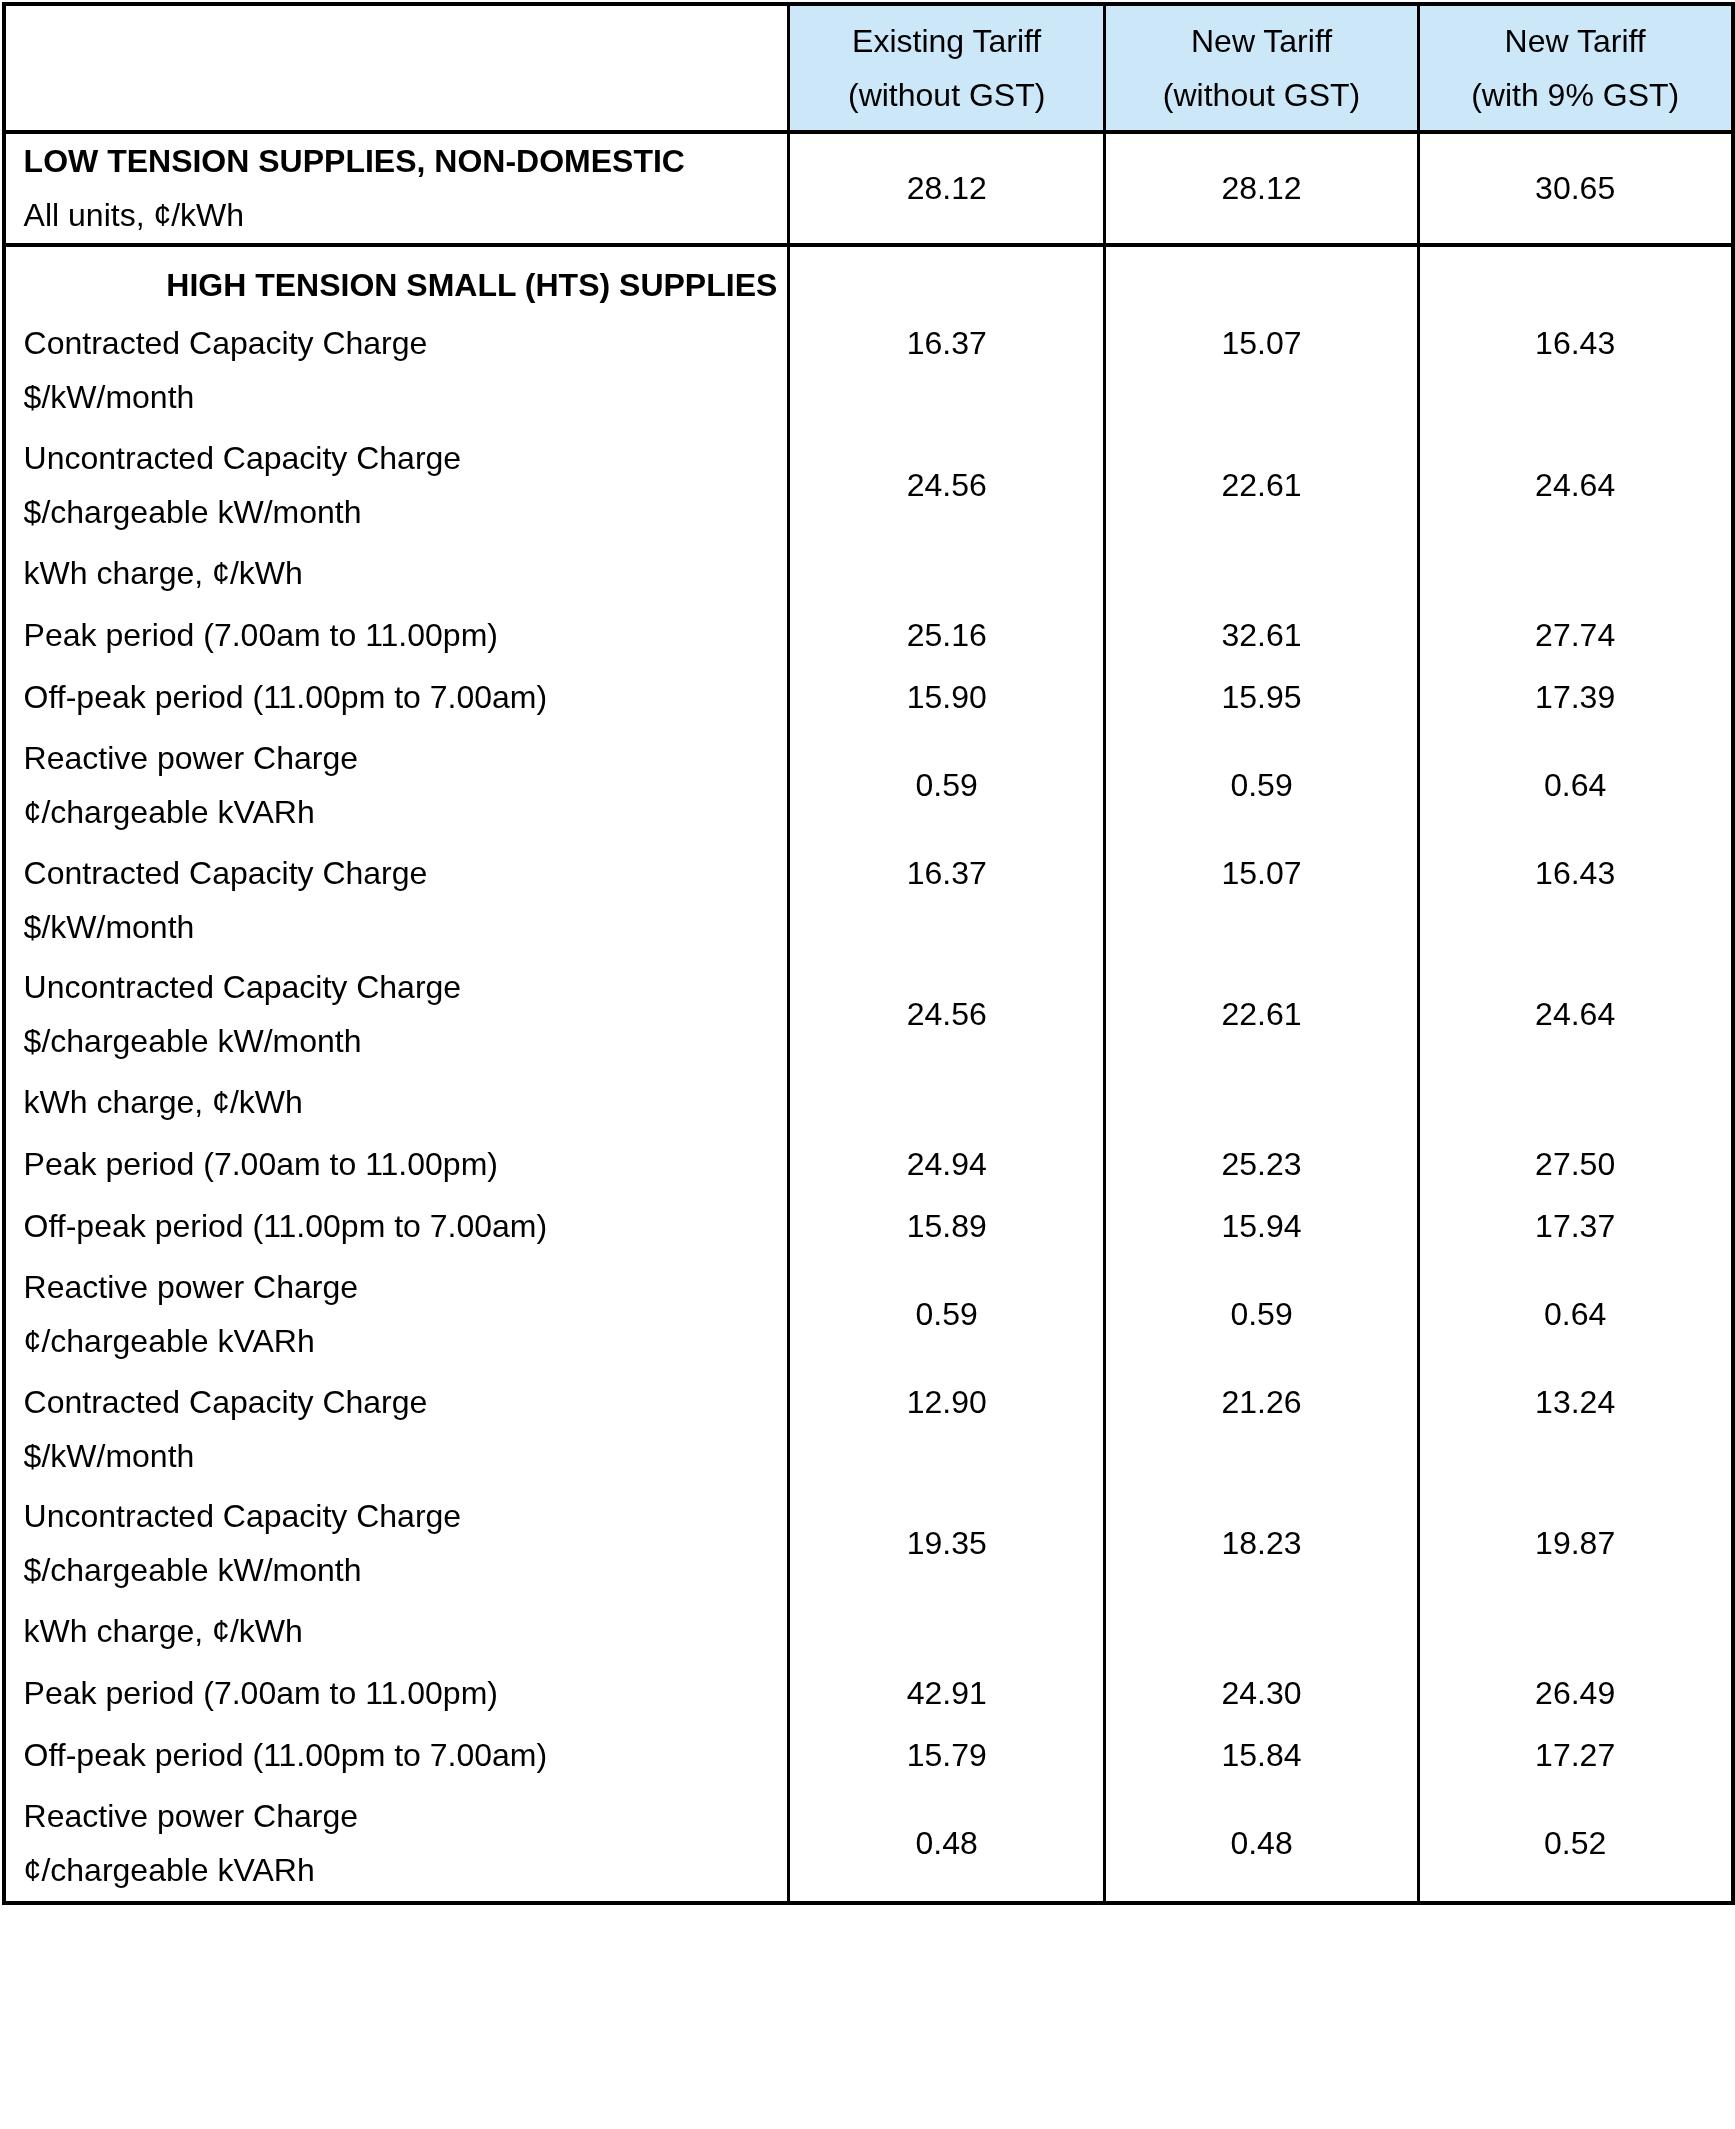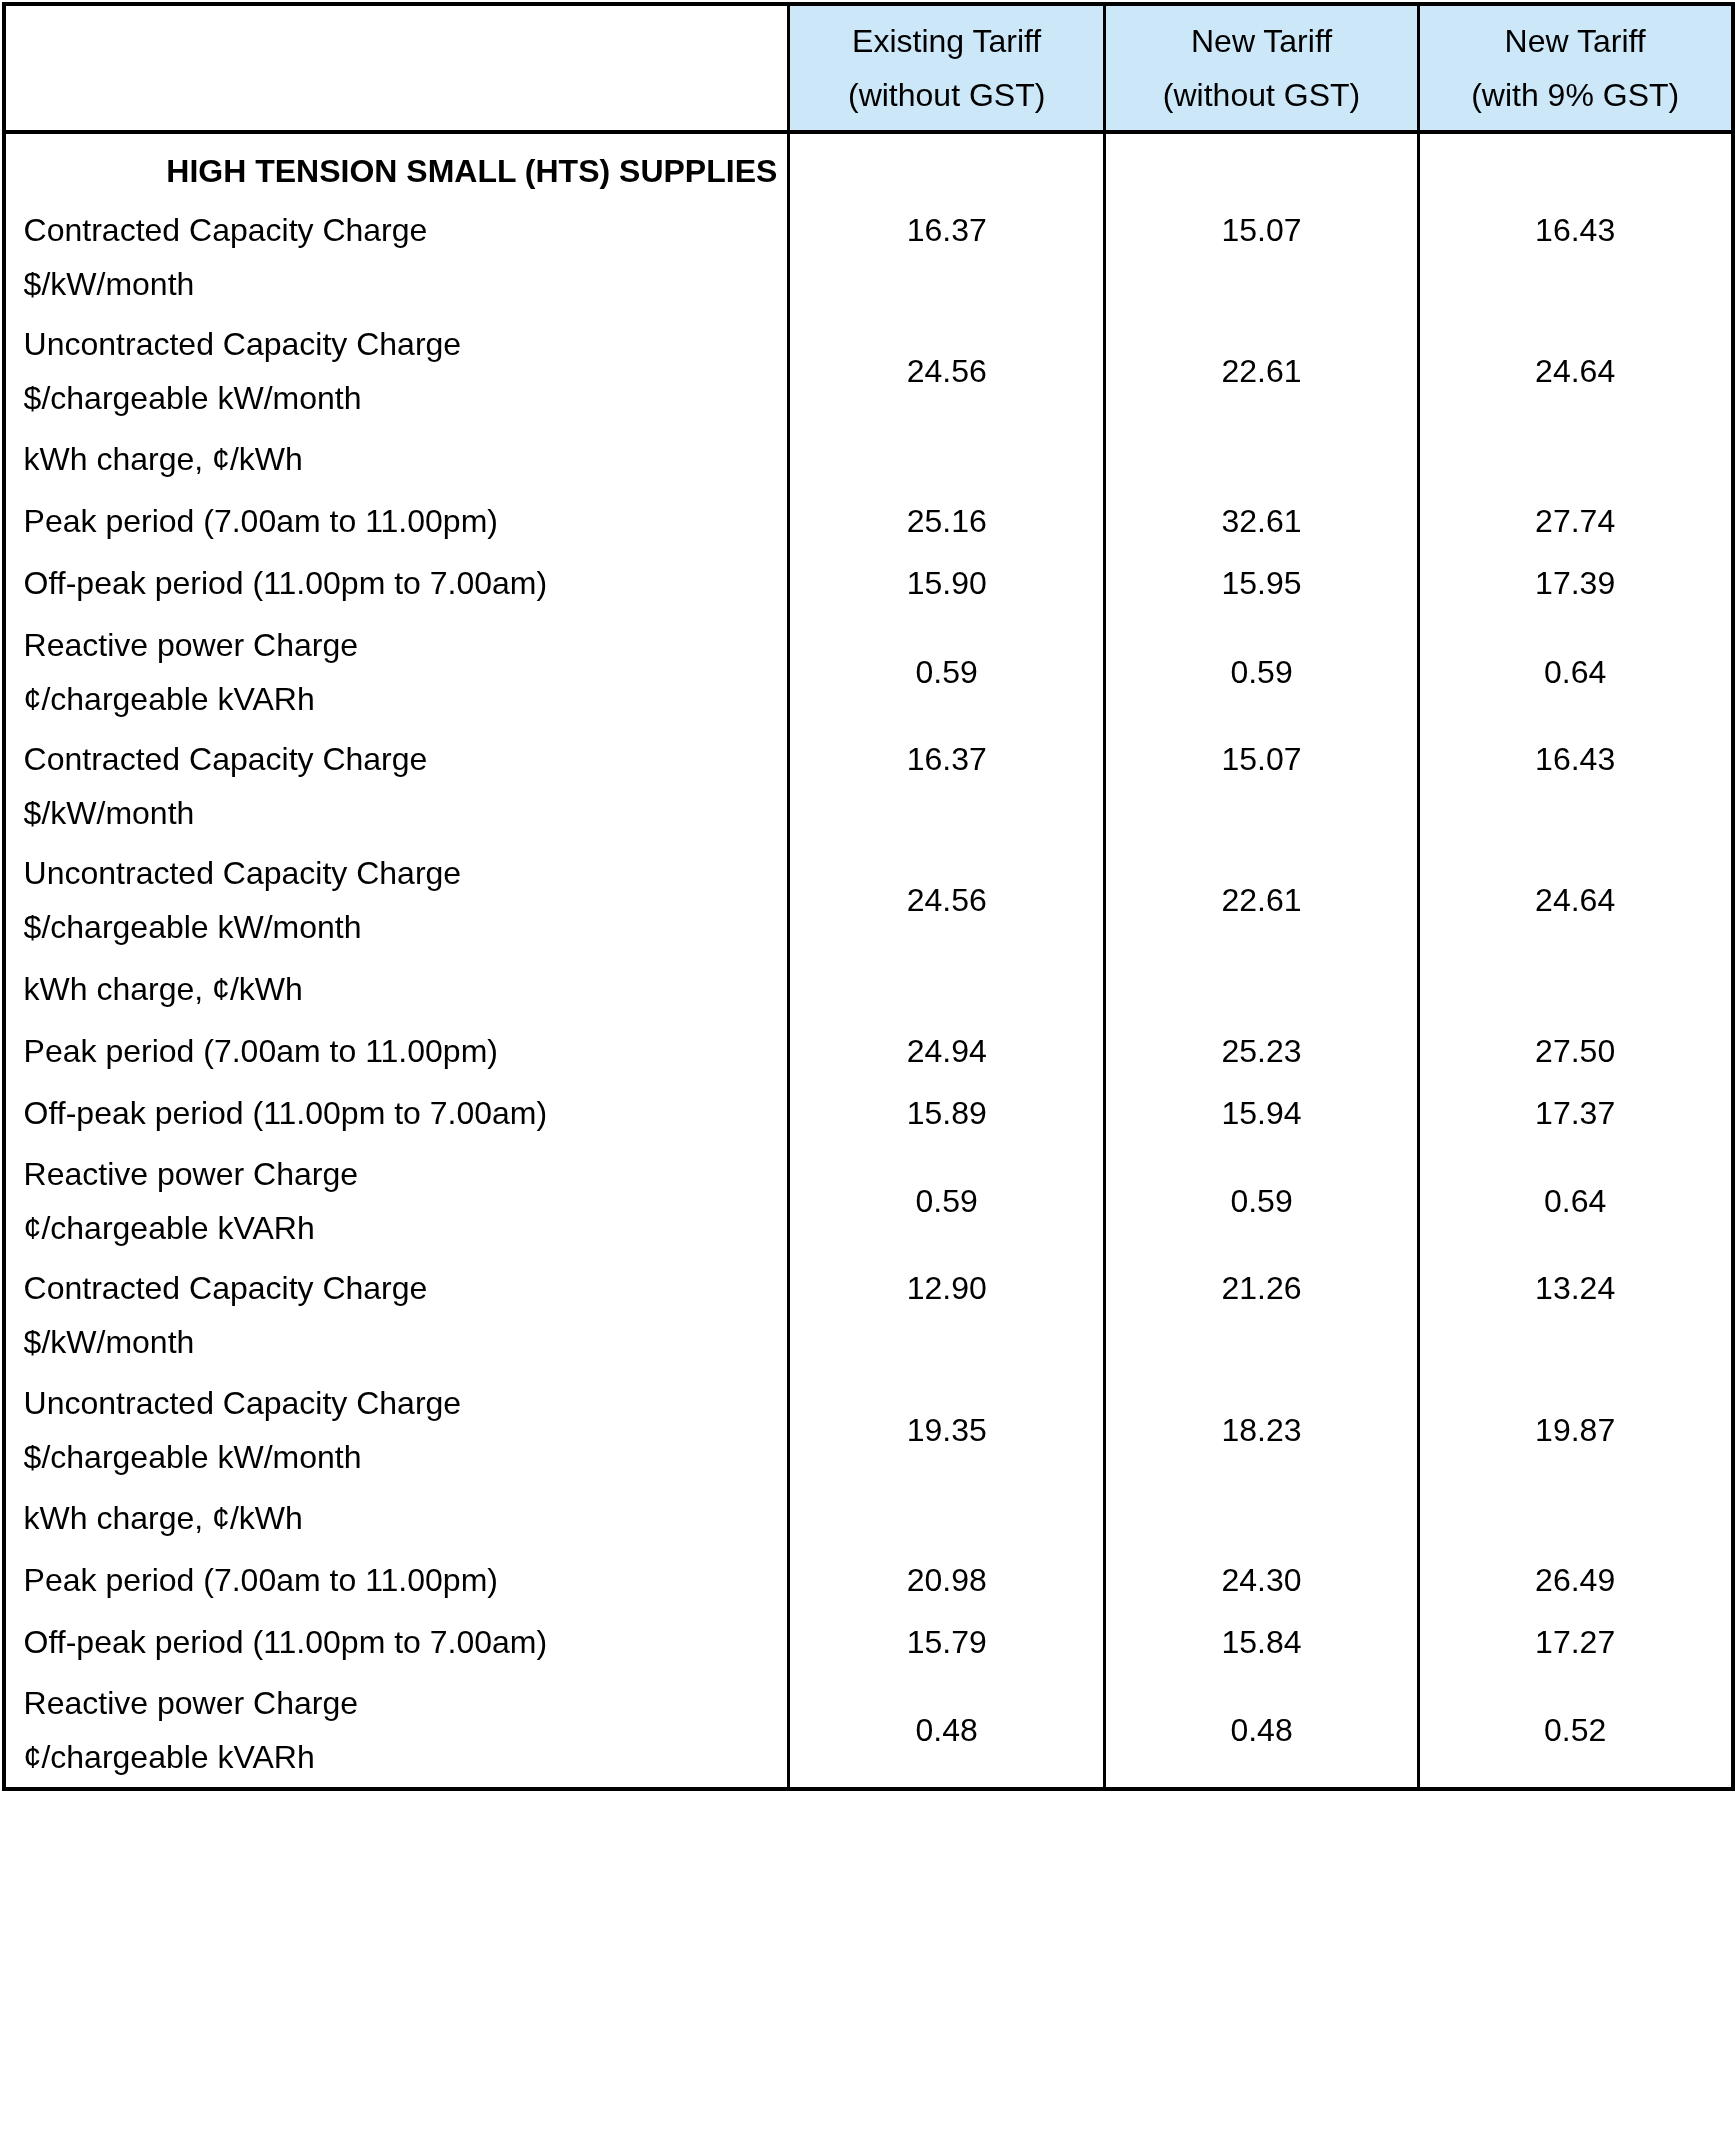--- a/index.html
+++ b/index.html
@@ -97,20 +97,29 @@
           <div class="hline">New Tariff</div>
           <div class="hline">(without GST)</div>
         </th>
         <th class="blue" style="background: rgb(203, 231, 248);">
           <div class="hline">New Tariff</div>
           <div class="hline">(with 9% GST)</div>
         </th>
       </tr>
     </thead>
     <tbody id="tariff-body">
+        <tr class="section-start v-mid lt-row">
+          <td class="label">
+            <div class="title">LOW TENSION SUPPLIES, NON-DOMESTIC</div>
+            <div class="lline">All units, ¢/kWh</div>
+          </td>
+          <td class="value">28.12</td>
+          <td class="value">28.12</td>
+          <td class="value">30.65</td>
+        </tr>
         <tr class="section-start v-mid title-row">
           <td class="label">
             <div class="title">HIGH TENSION SMALL (HTS) SUPPLIES</div>
           </td>
           <td class="value"></td>
           <td class="value"></td>
           <td class="value"></td>
         </tr>
         <tr class="v-top multi">
           <td class="label">
@@ -237,21 +246,21 @@
             <div class="lline">kWh charge, ¢/kWh</div>
           </td>
           <td class="value"></td>
           <td class="value"></td>
           <td class="value"></td>
         </tr>
         <tr class="v-mid single">
           <td class="label">
             <div class="lline">Peak period (7.00am to 11.00pm)</div>
           </td>
-          <td class="value">20.98</td>
+          <td class="value">42.91</td>
           <td class="value">24.30</td>
           <td class="value">26.49</td>
         </tr>
         <tr class="v-mid single">
           <td class="label">
             <div class="lline">Off-peak period (11.00pm to 7.00am)</div>
           </td>
           <td class="value">15.79</td>
           <td class="value">15.84</td>
           <td class="value">17.27</td>

